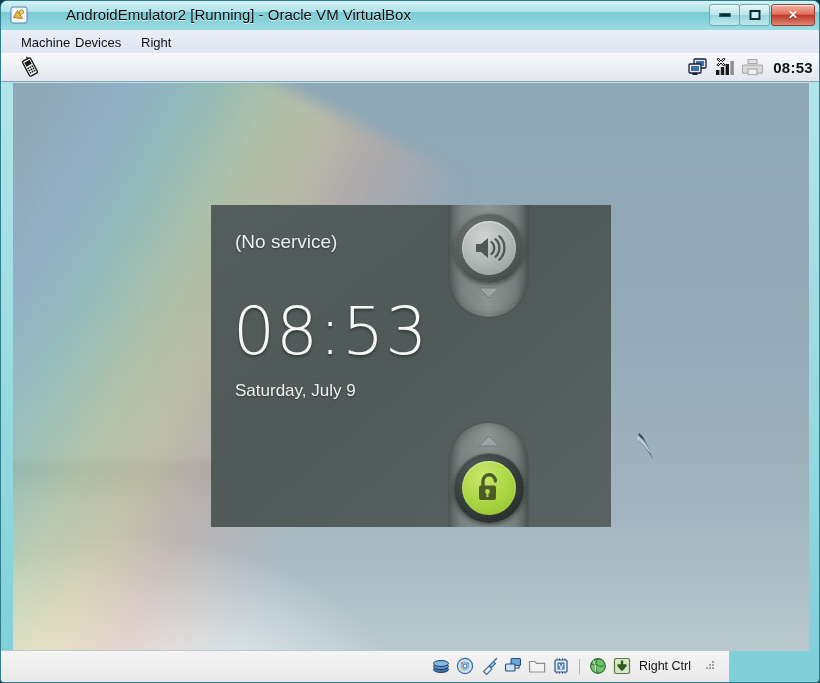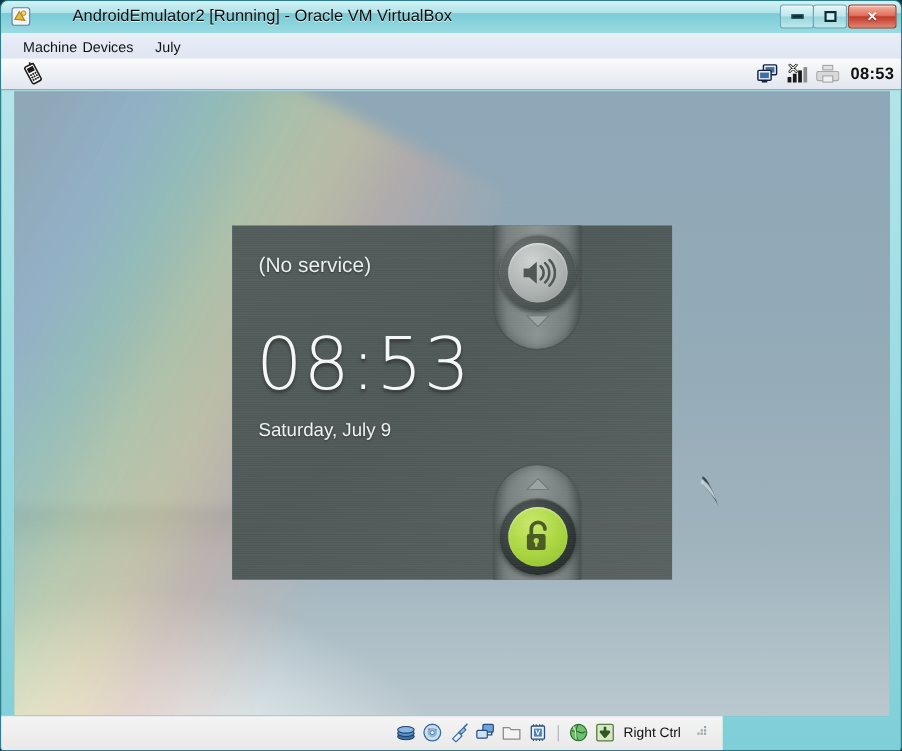--- a/index.html
+++ b/index.html
@@ -221,21 +221,21 @@
     display: flex; align-items: center; justify-content: center;
     box-shadow: inset 0 1px 2px rgba(255,255,255,.45);
   }
   .arrow-hint { position: absolute; left: 50%; transform: translateX(-50%); }
   #sound-arrow { bottom: 14px; }
   #unlock-arrow { top: 10px; }
 
   
   #status-bar {
     position: absolute; left: 0; bottom: 0;
-    width: 656px; height: 31px;
+    width: 728px; height: 31px;
     background: linear-gradient(to bottom, #f4f4f4 0%, #e9e9e9 100%);
     border-top: 1px solid #b7c7cd;
   }
   #status-icons {
     position: absolute; right: 14px; top: 4px;
     height: 22px; display: flex; align-items: center; gap: 6px;
   }
   .sep {
     width: 1px; height: 15px;
     background: #a9b4bb; margin: 0 3px;
@@ -272,21 +272,21 @@
         </i>
     </div>
     <div class="winbtn" id="btn-close">
       <i>✕</i>
     </div>
   </div>
 
   <div id="menu-bar">
     <span class="menu-item" style="left:14px">Machine</span>
     <span class="menu-item" style="left:68px">Devices</span>
-    <span class="menu-item" style="left:134px">July</span>
+    <span class="menu-item" style="left:134px">Right</span>
   </div>
 
   <div id="toolbar">
     <div id="tb-phone-btn">
       <svg width="22" height="22" viewBox="0 0 22 22">
         <g transform="rotate(-28 11 11)">
           <rect x="6.5" y="2.5" width="9" height="17" rx="1.6" fill="#fdfdfd" stroke="#1a1a1a" stroke-width="1.4"></rect>
           <rect x="8" y="4.5" width="6" height="4.5" fill="#1a1a1a"></rect>
           <rect x="8" y="10.5" width="1.6" height="1.6" fill="#1a1a1a"></rect>
           <rect x="10.3" y="10.5" width="1.6" height="1.6" fill="#1a1a1a"></rect>

